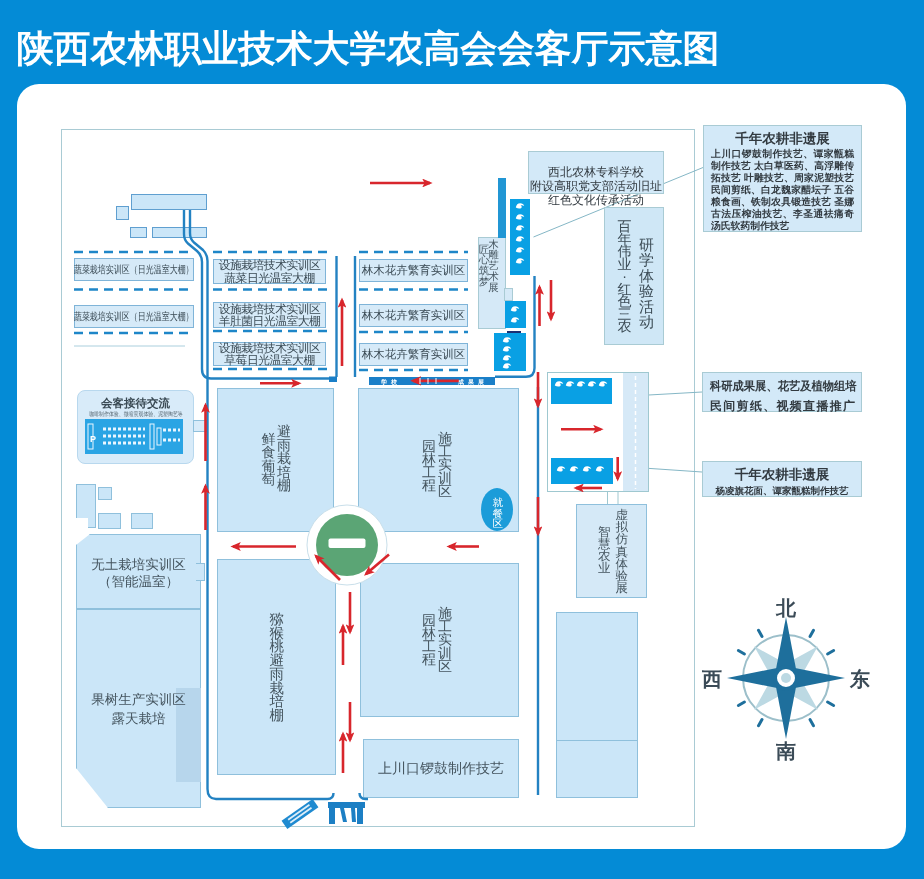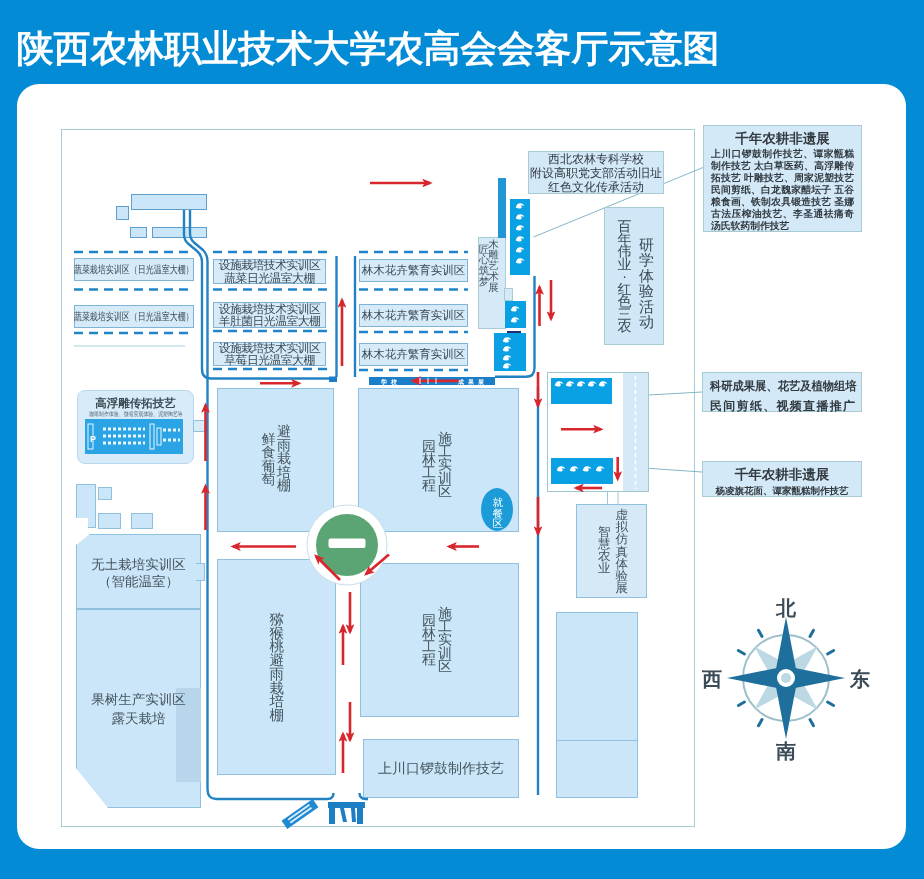--- a/index.html
+++ b/index.html
@@ -87,21 +87,21 @@
 <div class="abs" style="left:76px;top:556px;width:125px;text-align:center;font-size:13.5px;line-height:17px;color:#44545e;">无土栽培实训区<br>（智能温室）</div>
 
 <div class="abs" style="left:76px;top:609px;width:125px;height:199px;background:#cbe6f8;border:1px solid #8fc0dc;box-sizing:border-box;clip-path:polygon(0 0,100% 0,100% 100%,32px 100%,0 159px);"></div>
 
 <div class="abs" style="left:176px;top:688px;width:25px;height:94px;background:#b7d6ec;"></div>
 <div class="abs" style="left:76px;top:690px;width:125px;text-align:center;font-size:13.5px;line-height:19px;color:#44545e;">果树生产实训区<br>露天栽培</div>
 
 <div class="abs" style="left:77px;top:390px;width:117px;height:74px;background:#d8ebf9;border:1px solid #b8d8ee;border-radius:8px;box-sizing:border-box;"></div>
 
 <div class="blk" style="left:193px;top:420px;width:14px;height:12px;background:#d8ebf9;"></div>
-<div class="abs" style="left:77px;top:396px;width:117px;text-align:center;font-size:11.5px;font-weight:bold;color:#3a4a54;">高浮雕传拓技艺</div>
+<div class="abs" style="left:77px;top:396px;width:117px;text-align:center;font-size:11.5px;font-weight:bold;color:#3a4a54;">会客接待交流</div>
 <div class="abs" style="left:77px;top:410px;width:117px;text-align:center;font-size:6px;color:#5a6a74;white-space:nowrap;"><span style="display:inline-block;transform:scaleX(0.82);transform-origin:center;">咖啡制作体验、微缩景观体验、泥塑陶艺等</span></div>
 
 <div class="abs" style="left:85px;top:419px;width:98px;height:35px;background:#2aa4e4;"></div>
 <svg width="924" height="879" viewBox="0 0 924 879" style="z-index:3;">
   <g fill="none" stroke="#eaf6ff" stroke-width="1">
     <rect x="88" y="424" width="5" height="25"></rect>
     <rect x="150" y="424" width="4" height="25"></rect>
     <rect x="157" y="428" width="4" height="17"></rect>
   </g>
   <text x="90" y="442" font-size="9" fill="#fff" font-weight="bold">P</text>
@@ -143,21 +143,21 @@
 <div class="abs" style="left:498px;top:178px;width:8px;height:60px;background:#2196d4;"></div>
 
 <div class="abs" style="left:510px;top:199px;width:20px;height:76px;background:#09a0e4;"></div>
 
 <div class="abs" style="left:505px;top:301px;width:21px;height:27px;background:#09a0e4;"></div>
 
 <div class="abs" style="left:507px;top:331px;width:14px;height:7px;background:#1b2f72;"></div>
 
 <div class="abs" style="left:494px;top:333px;width:32px;height:38px;background:#09a0e4;"></div>
 
-<div class="note" style="left:528px;top:151px;width:136px;height:43px;text-align:center;font-size:12px;line-height:13.8px;padding-top:1px;background:#d3e9f8;white-space:nowrap;">西北农林专科学校<br>附设高职党支部活动旧址<br>红色文化传承活动</div>
+<div class="note" style="left:528px;top:151px;width:136px;height:43px;text-align:center;font-size:12px;line-height:13.8px;padding-top:14px;background:#d3e9f8;white-space:nowrap;">西北农林专科学校<br>附设高职党支部活动旧址<br>红色文化传承活动</div>
 
 <div class="note" style="left:604px;top:207px;width:60px;height:138px;background:#cfe7f6;"></div>
 <div class="vc" style="left:638px;top:237px;font-size:15px;line-height:15.4px;width:17px;color:#3c4c56;">研<br>学<br>体<br>验<br>活<br>动</div>
 <div class="vc" style="left:616.5px;top:220px;font-size:14px;line-height:12.5px;width:16px;color:#3c4c56;">百<br>年<br>伟<br>业<br>·<br>红<br>色<br>三<br>农</div>
 
 <div class="note" style="left:703px;top:125px;width:159px;height:107px;">
   <div style="text-align:center;font-size:13.5px;font-weight:bold;margin-top:4px;">千年农耕非遗展</div>
   <div style="font-size:9.8px;font-weight:bold;line-height:12px;margin:0 7px;text-align:justify;">上川口锣鼓制作技艺、谭家甑糕制作技艺 太白草医药、高浮雕传拓技艺 叶雕技艺、周家泥塑技艺 民间剪纸、白龙魏家醋坛子 五谷粮食画、铁制农具锻造技艺 圣娜古法压榨油技艺、李圣通祛痛奇 汤氏软药制作技艺</div>
 </div>
 

